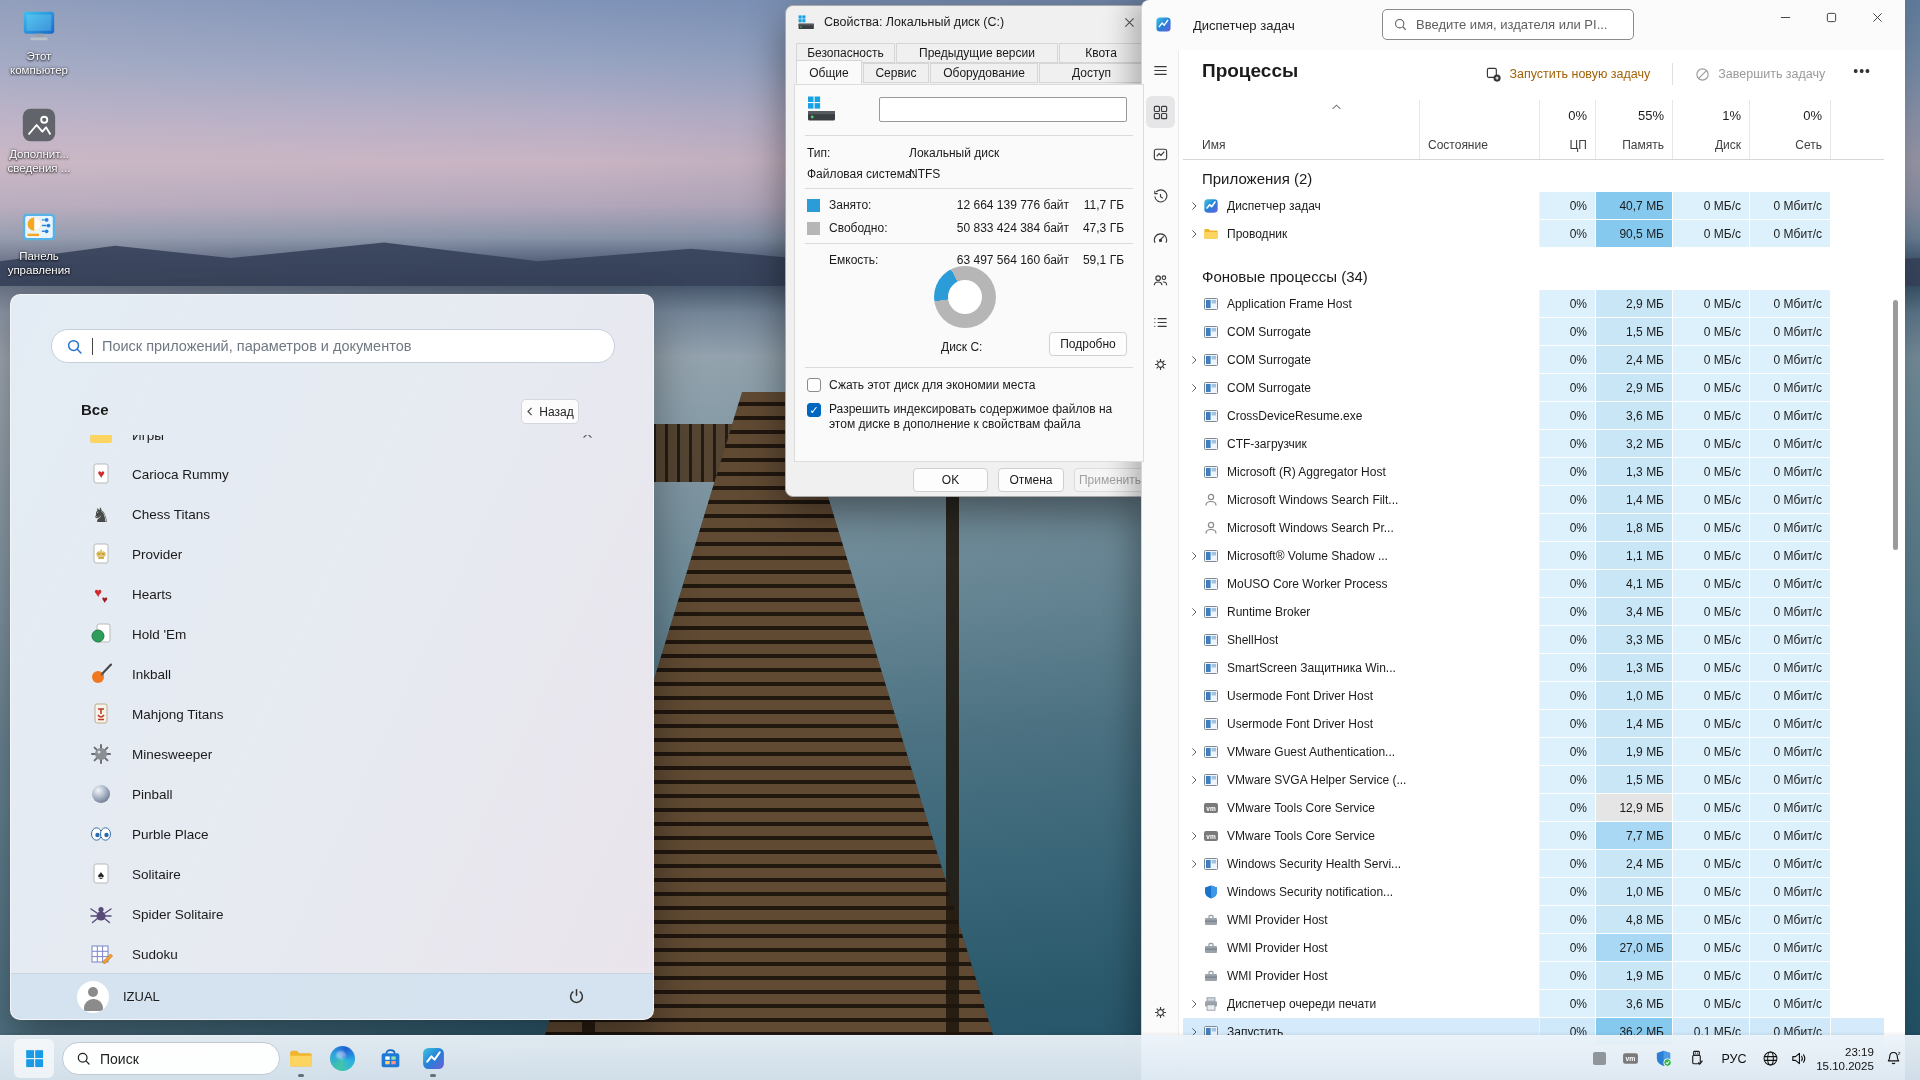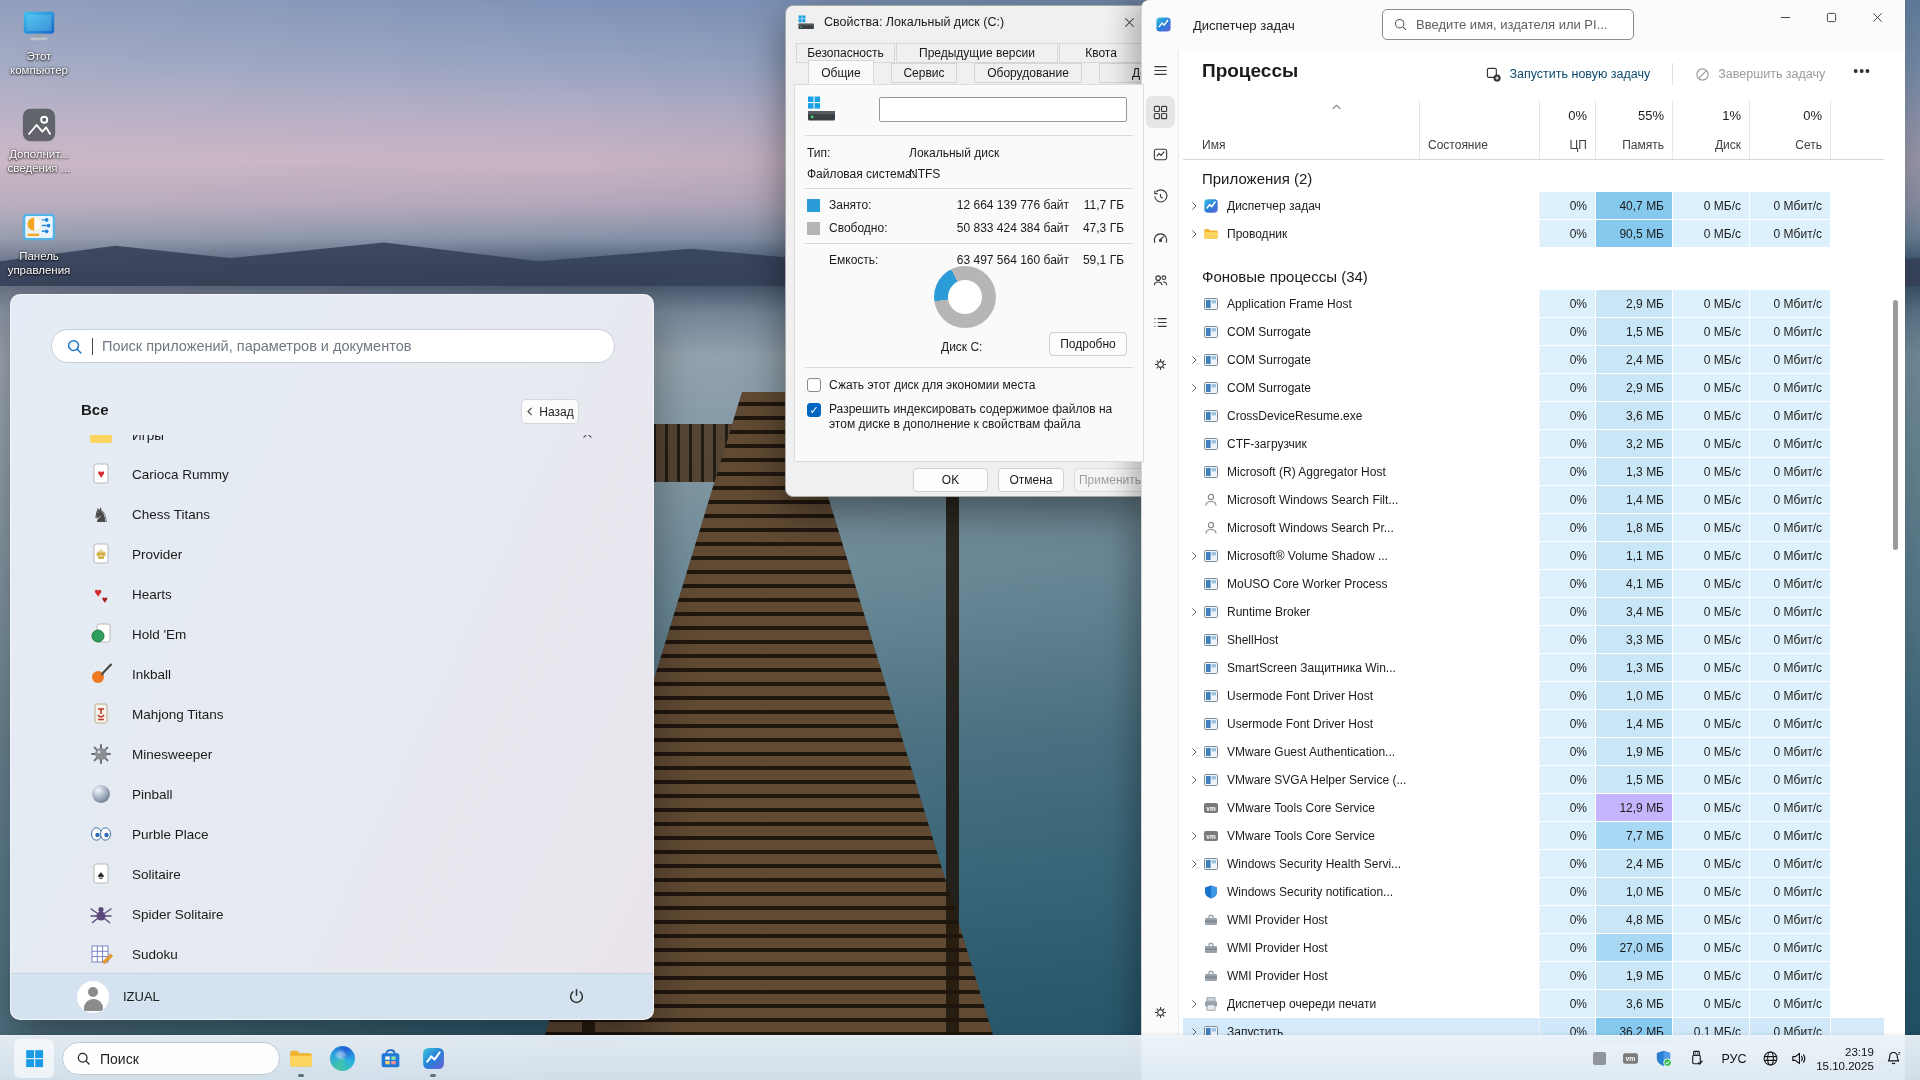--- a/index.html
+++ b/index.html
@@ -57,21 +57,21 @@
   .sm-user { margin-left:14px; font-size:13px; color:#1b1b1b; }
   .sm-power { margin-left:auto; margin-right:62px; width:30px; height:30px; display:flex; align-items:center; justify-content:center; border-radius:5px; cursor:pointer; }
 
   
   .dlg { position:absolute; left:785px; top:5px; width:366px; height:492px; background:#f0f0f0; border:1px solid #a9a9a9;
     border-radius:8px; box-shadow:0 14px 40px rgba(0,0,0,.45); font-size:12px; color:#1a1a1a; }
   .dlg-title { position:absolute; left:0; top:0; width:100%; height:32px; display:flex; align-items:center; padding-left:12px; gap:9px; }
   .dlg-title .t { font-size:12.5px; color:#1a1a1a; }
   .dlg-close { position:absolute; right:8px; top:5px; width:26px; height:23px; display:flex; align-items:center; justify-content:center; color:#555; cursor:pointer; border-radius:4px; }
   .tabs1 { position:absolute; left:10px; top:37px; display:flex; gap:1px; }
-  .tabs2 { position:absolute; left:22px; top:57px; display:flex; gap:17px; }
+  .tabs2 { position:absolute; left:10px; top:57px; display:flex; gap:1px; }
   .tab { background:#f0f0f0; border:1px solid #d6d6d6; text-align:center; font-size:12px; padding:2px 6px 3px; height:20px; cursor:pointer; white-space:nowrap; }
   .tab.active { background:#fafafa; height:24px; margin-top:-3px; padding-top:5px; border-bottom:1px solid #fafafa; position:relative; z-index:3; }
   .dlg-frame { position:absolute; left:8px; top:78px; width:350px; height:378px; background:#fafafa; border:1px solid #dcdcdc; z-index:2; }
   .drive-ic { position:absolute; left:12px; top:10px; width:30px; height:28px; }
   .vol-input { position:absolute; left:84px; top:12px; width:248px; height:25px; border:1px solid #999; background:#fff; border-radius:2px; font-size:12px; padding:0 6px; font-family:inherit; }
   .sep { position:absolute; left:10px; right:10px; height:1px; background:#dadada; }
   .frow-l { position:absolute; left:12px; font-size:12px; }
   .frow-v { position:absolute; left:114px; font-size:12px; }
   .sq { position:absolute; left:12px; width:13px; height:13px; }
   .bytes { position:absolute; right:74px; font-size:12px; }
@@ -101,21 +101,21 @@
     background:#fff; display:flex; align-items:center; padding:4px 10px; gap:8px; color:#5f5f5f; }
   .tm-search input { border:none; outline:none; flex:1; font-size:13px; background:transparent; color:#333; font-family:inherit; }
   .tm-search input::placeholder { color:#5f5f5f; }
   .wbtn { position:absolute; top:0; width:46px; height:34px; display:flex; align-items:center; justify-content:center; color:#333; cursor:pointer; }
   .tm-rail { position:absolute; left:0; top:50px; width:36px; bottom:0; }
   .rail-item { position:absolute; left:4px; width:29px; height:32px; border-radius:6px; display:flex; align-items:center; justify-content:center; color:#3c3c3c; cursor:pointer; }
   .rail-item.sel { background:#e6e6e8; }
   .tm-content { position:absolute; left:36px; top:50px; right:0; bottom:0; background:#fff; border-left:1px solid #ececec; }
   .tm-pagetitle { position:absolute; left:23px; top:10px; font-size:19px; font-weight:700; color:#1b1b1b; }
   .tm-toolbar { position:absolute; right:28px; top:8px; height:32px; display:flex; align-items:center; gap:14px; }
-  .tm-toolbtn { display:flex; align-items:center; gap:8px; font-size:12.5px; color:#0c4a6e; cursor:pointer; padding:5px 8px; border-radius:5px; }
+  .tm-toolbtn { display:flex; align-items:center; gap:8px; font-size:12.5px; color:#a16207; cursor:pointer; padding:5px 8px; border-radius:5px; }
   .tm-toolbtn.disabled { color:#9a9a9a; cursor:default; }
   .tm-tb-sep { width:1px; height:22px; background:#e0e0e0; }
   .tm-more { font-size:14px; letter-spacing:1px; color:#333; cursor:pointer; padding:0 6px 6px; }
   .tm-grid { display:grid; grid-template-columns:237px 120px 56px 77px 77px 81px 1fr; }
   .tm-colheads { position:absolute; left:4px; top:50px; right:21px; height:60px; border-bottom:1px solid #d6d6d6; }
   .hcell { position:relative; border-right:1px solid #e7e7e7; }
   .hcell.last { border-right:none; }
   .tot { position:absolute; right:8px; top:8px; font-size:13px; color:#1b1b1b; }
   .hlbl { position:absolute; bottom:7px; font-size:12px; color:#3f3f3f; }
   .hlbl.left { left:19px; } .hlbl.right { right:8px; }
@@ -1052,21 +1052,21 @@
               <span class="pic">
                 <svg viewBox="0 0 16 16" width="16" height="16">
                   <rect x="1" y="3" width="14" height="10" rx="2" fill="#7a7a7a"></rect>
                   <text x="8" y="10.6" font-size="6.5" fill="#fff" text-anchor="middle" font-family="Liberation Sans, sans-serif" font-weight="bold">vm</text>
                 </svg>
               </span>
               <span class="nm">VMware Tools Core Service</span>
             </div>
             <div class="c stat"></div>
             <div class="c val" style="background: rgb(221, 241, 252);">0%</div>
-            <div class="c val" style="background: #c4b5fd;">12,9 МБ</div>
+            <div class="c val" style="background: #e5e5e5;">12,9 МБ</div>
             <div class="c val" style="background: rgb(221, 241, 252);">0 МБ/с</div>
             <div class="c val" style="background: rgb(221, 241, 252);">0 Мбит/с</div>
             <div class="c fill"></div>
           </div>
           <div class="tm-row tm-grid">
             <div class="c name">
               <span class="chev">
                 <svg viewBox="0 0 10 12" width="8" height="10">
                   <path d="M3 1.5 L7.5 6 L3 10.5" fill="none" stroke="#555" stroke-width="1.2"></path>
                 </svg>

